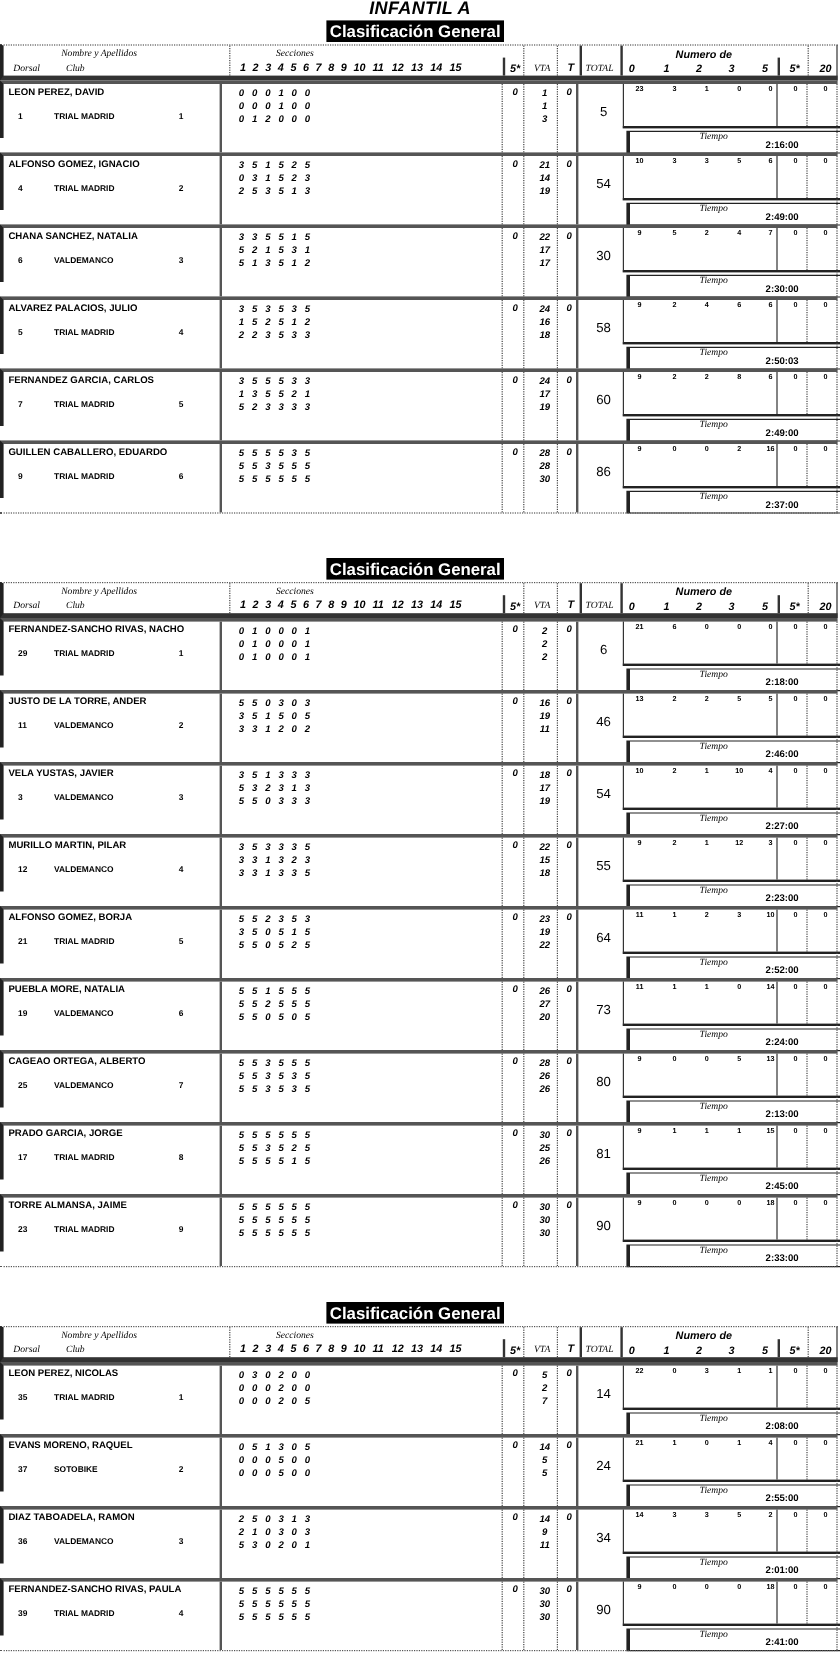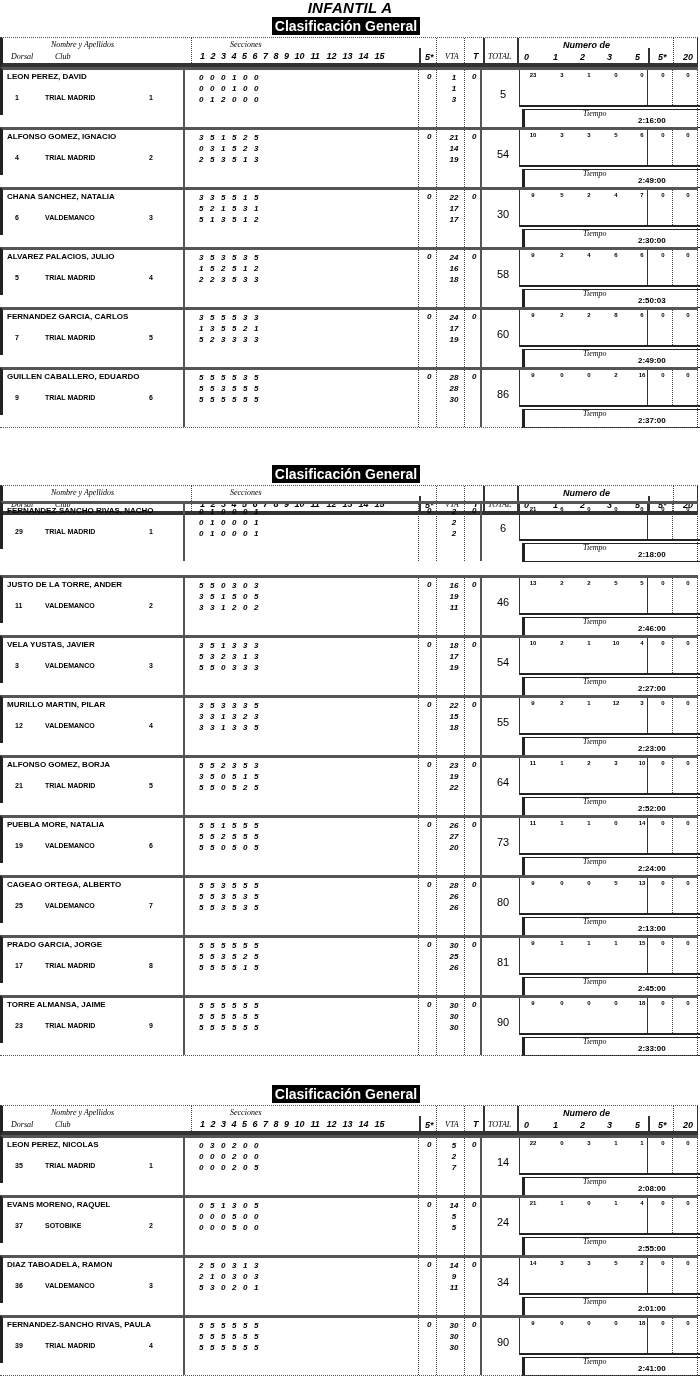--- a/index.html
+++ b/index.html
@@ -489,21 +489,21 @@
         <div class="hb" style="left: 521px; top: 14px;">0</div>
         <div class="hb" style="left: 550px; top: 14px;">1</div>
         <div class="hb" style="left: 577px; top: 14px;">2</div>
         <div class="hb" style="left: 604px; top: 14px;">3</div>
         <div class="hb" style="left: 632px; top: 14px;">5</div>
         <div class="vsolid" style="left: 645px; top: 10px; bottom: 0px;"></div>
         <div class="hb" style="left: 655px; top: 14px;">5*</div>
         <div class="vline" style="left: 670px;"></div>
         <div class="hb" style="left: 680px; top: 14px;">20</div>
       </div>
-      <div class="row" style="top: 53px;">
+      <div class="row" style="top: 67px;">
         <div class="name">FERNANDEZ-SANCHO RIVAS, NACHO</div>
         <div class="dorsal">29</div>
         <div class="club">TRIAL MADRID</div>
         <div class="pos">1</div>
         <div class="vs" style="left: 180px;"></div>
         <div class="laps">
           <div class="lap">
             <span>0</span>
             <span>1</span>
             <span>0</span>

